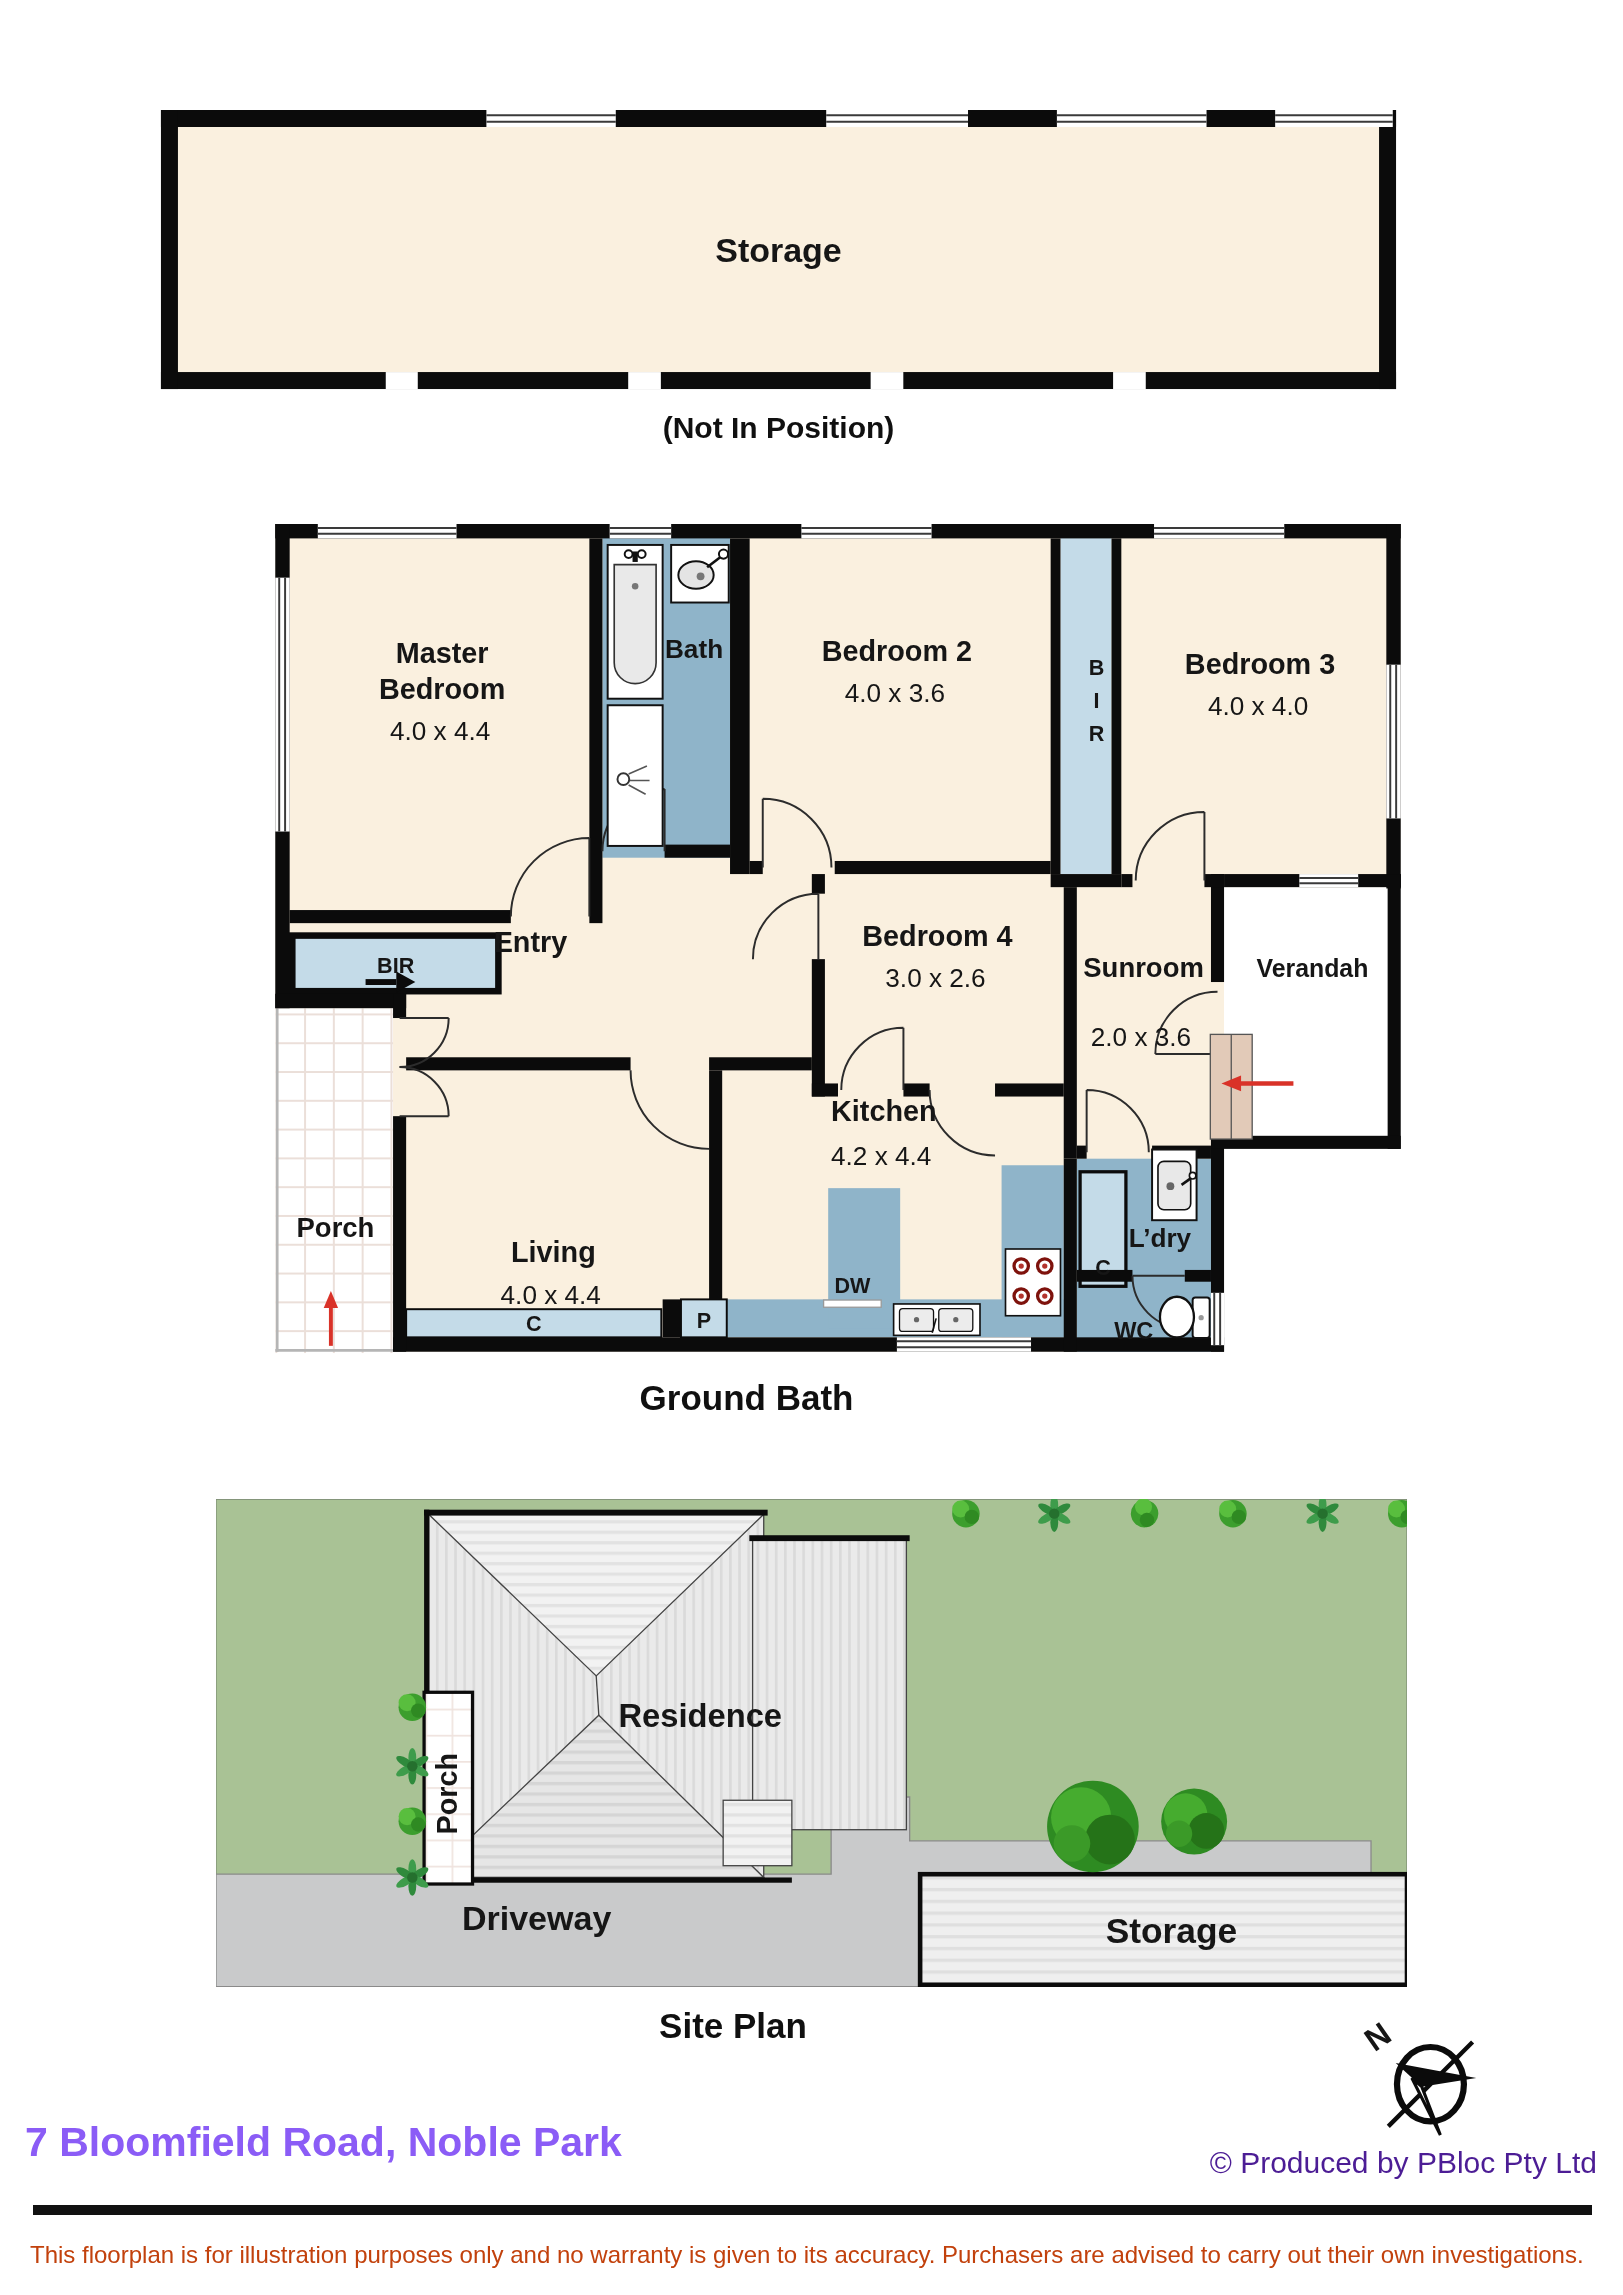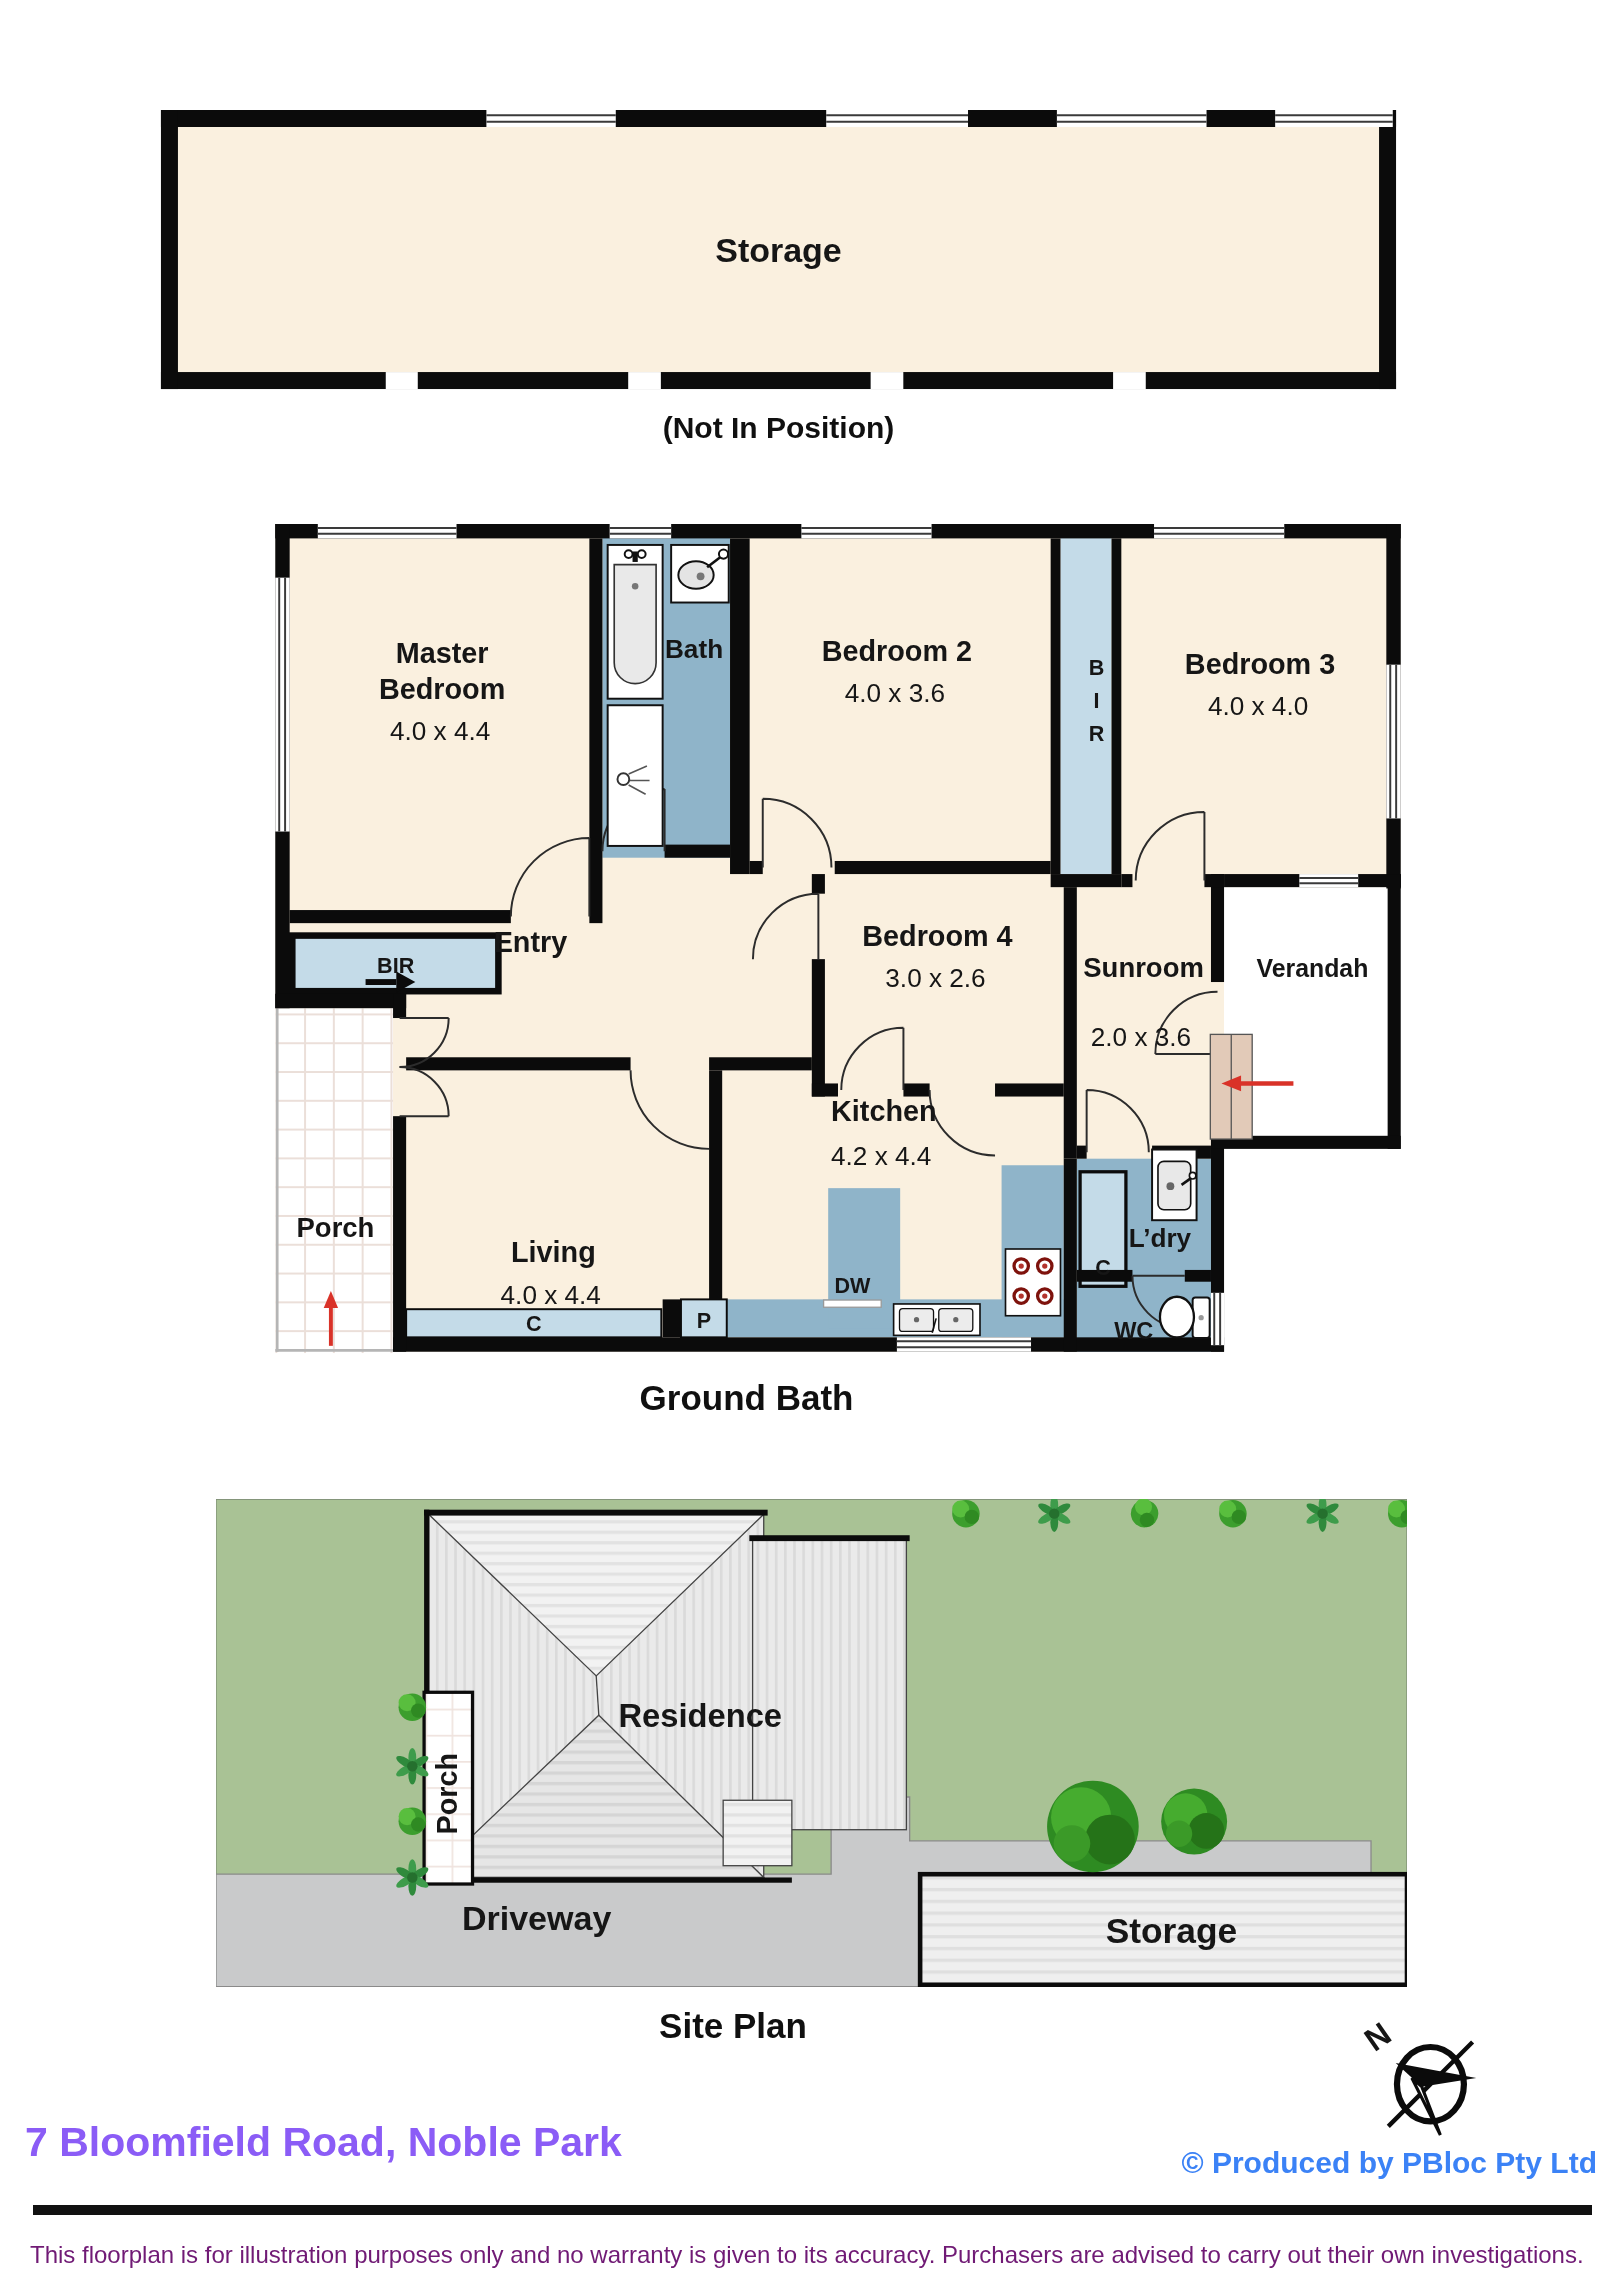--- a/index.html
+++ b/index.html
@@ -2,23 +2,23 @@
 <html style="font-size:10.5px"><head>
 <meta charset="utf-8">
 <style>
   html,body{margin:0;padding:0;background:#fff;}
   .page{position:relative;width:1623px;height:2295px;background:#fff;overflow:hidden;
         font-family:"Liberation Sans",sans-serif;color:#161616;border-radius:32px;}
   .abs{position:absolute;}
   .title{font-size:35px;font-weight:700;text-align:center;color:#101010;}
   .note{font-size:30px;font-weight:700;text-align:center;color:#101010;}
   .address{font-size:41px;font-weight:700;color:#8b5cf6;}
-  .credit{font-size:30px;font-weight:700;color:#3b82f6;text-align:right;}
+  .credit{font-size:30px;font-weight:400;color:#4c1d95;text-align:right;}
   .divider{background:#111;}
-  .disclaimer{font-size:24px;color:#701a75;}
+  .disclaimer{font-size:24px;color:#c2410c;}
   svg text{font-family:"Liberation Sans",sans-serif;fill:#161616;}
   .rname{font-size:44px;font-weight:700;}
   .rdim{font-size:40px;font-weight:400;}
   .rsmall{font-size:33px;font-weight:700;}
   .vtext{writing-mode:vertical-rl;text-orientation:upright;letter-spacing:12px;}
 </style>
 </head>
 <body>
 
 <div class="page">

